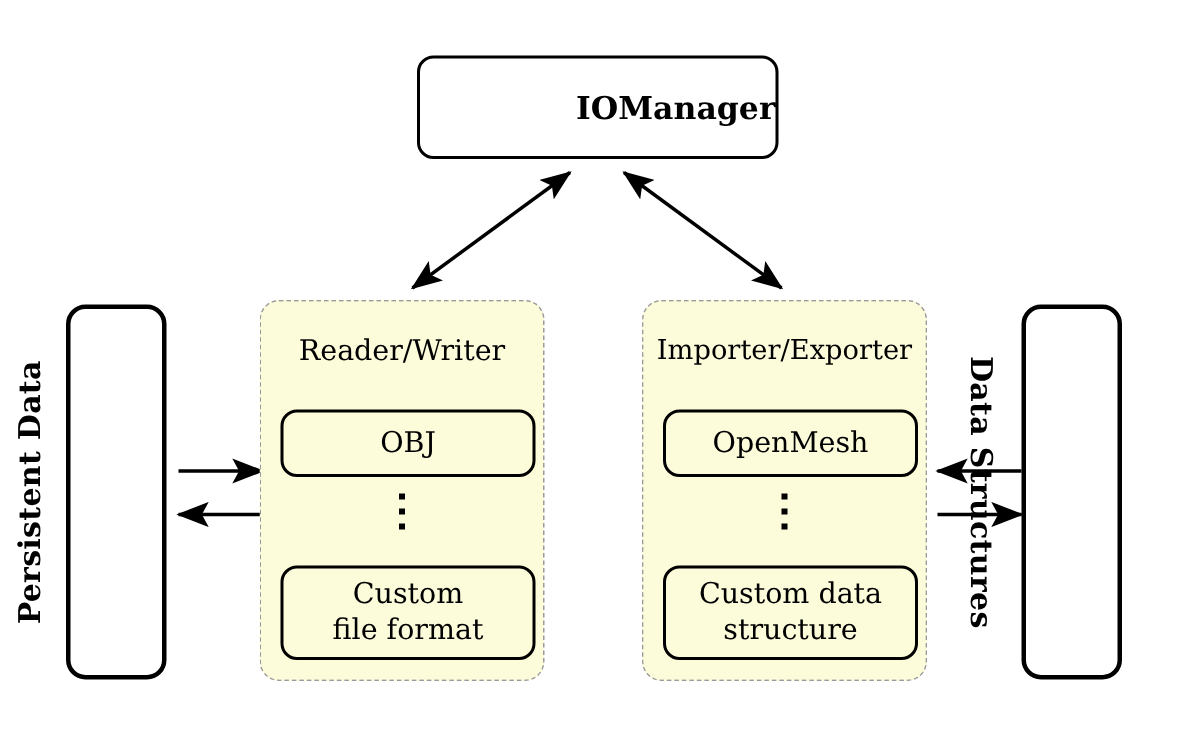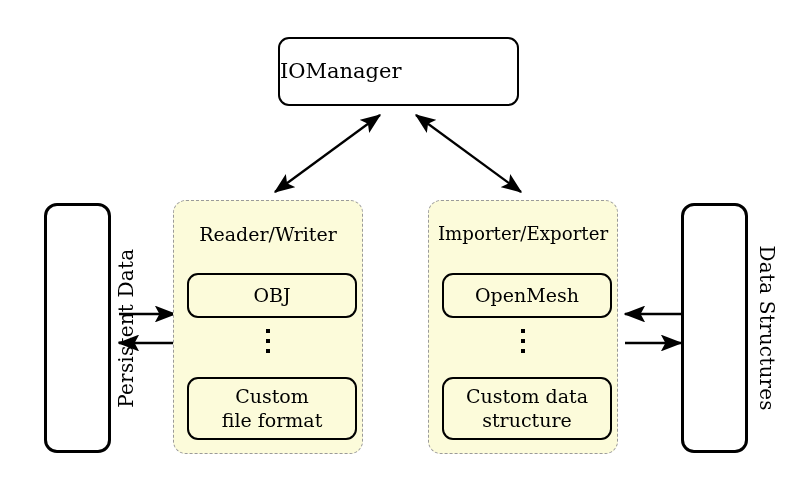--- a/index.html
+++ b/index.html
@@ -21,27 +21,28 @@
     top: 0;
     width: 800px;
     height: 489px;
     pointer-events: none;
   }
   .node {
     position: absolute;
     box-sizing: border-box;
     display: flex;
     align-items: center;
-    justify-content: flex-start;
+    justify-content: flex-end;
     text-align: center;
     color: #000000;
     background: #ffffff;
     border: 2.6px solid #000000;
     border-radius: 11px;
     line-height: 1.22;
+    font-weight: bold;
   }
 
   
   #io-manager {
     left: 278px;
     top: 37px;
     width: 241px;
     height: 69px;
     font-size: 21px;
   }

